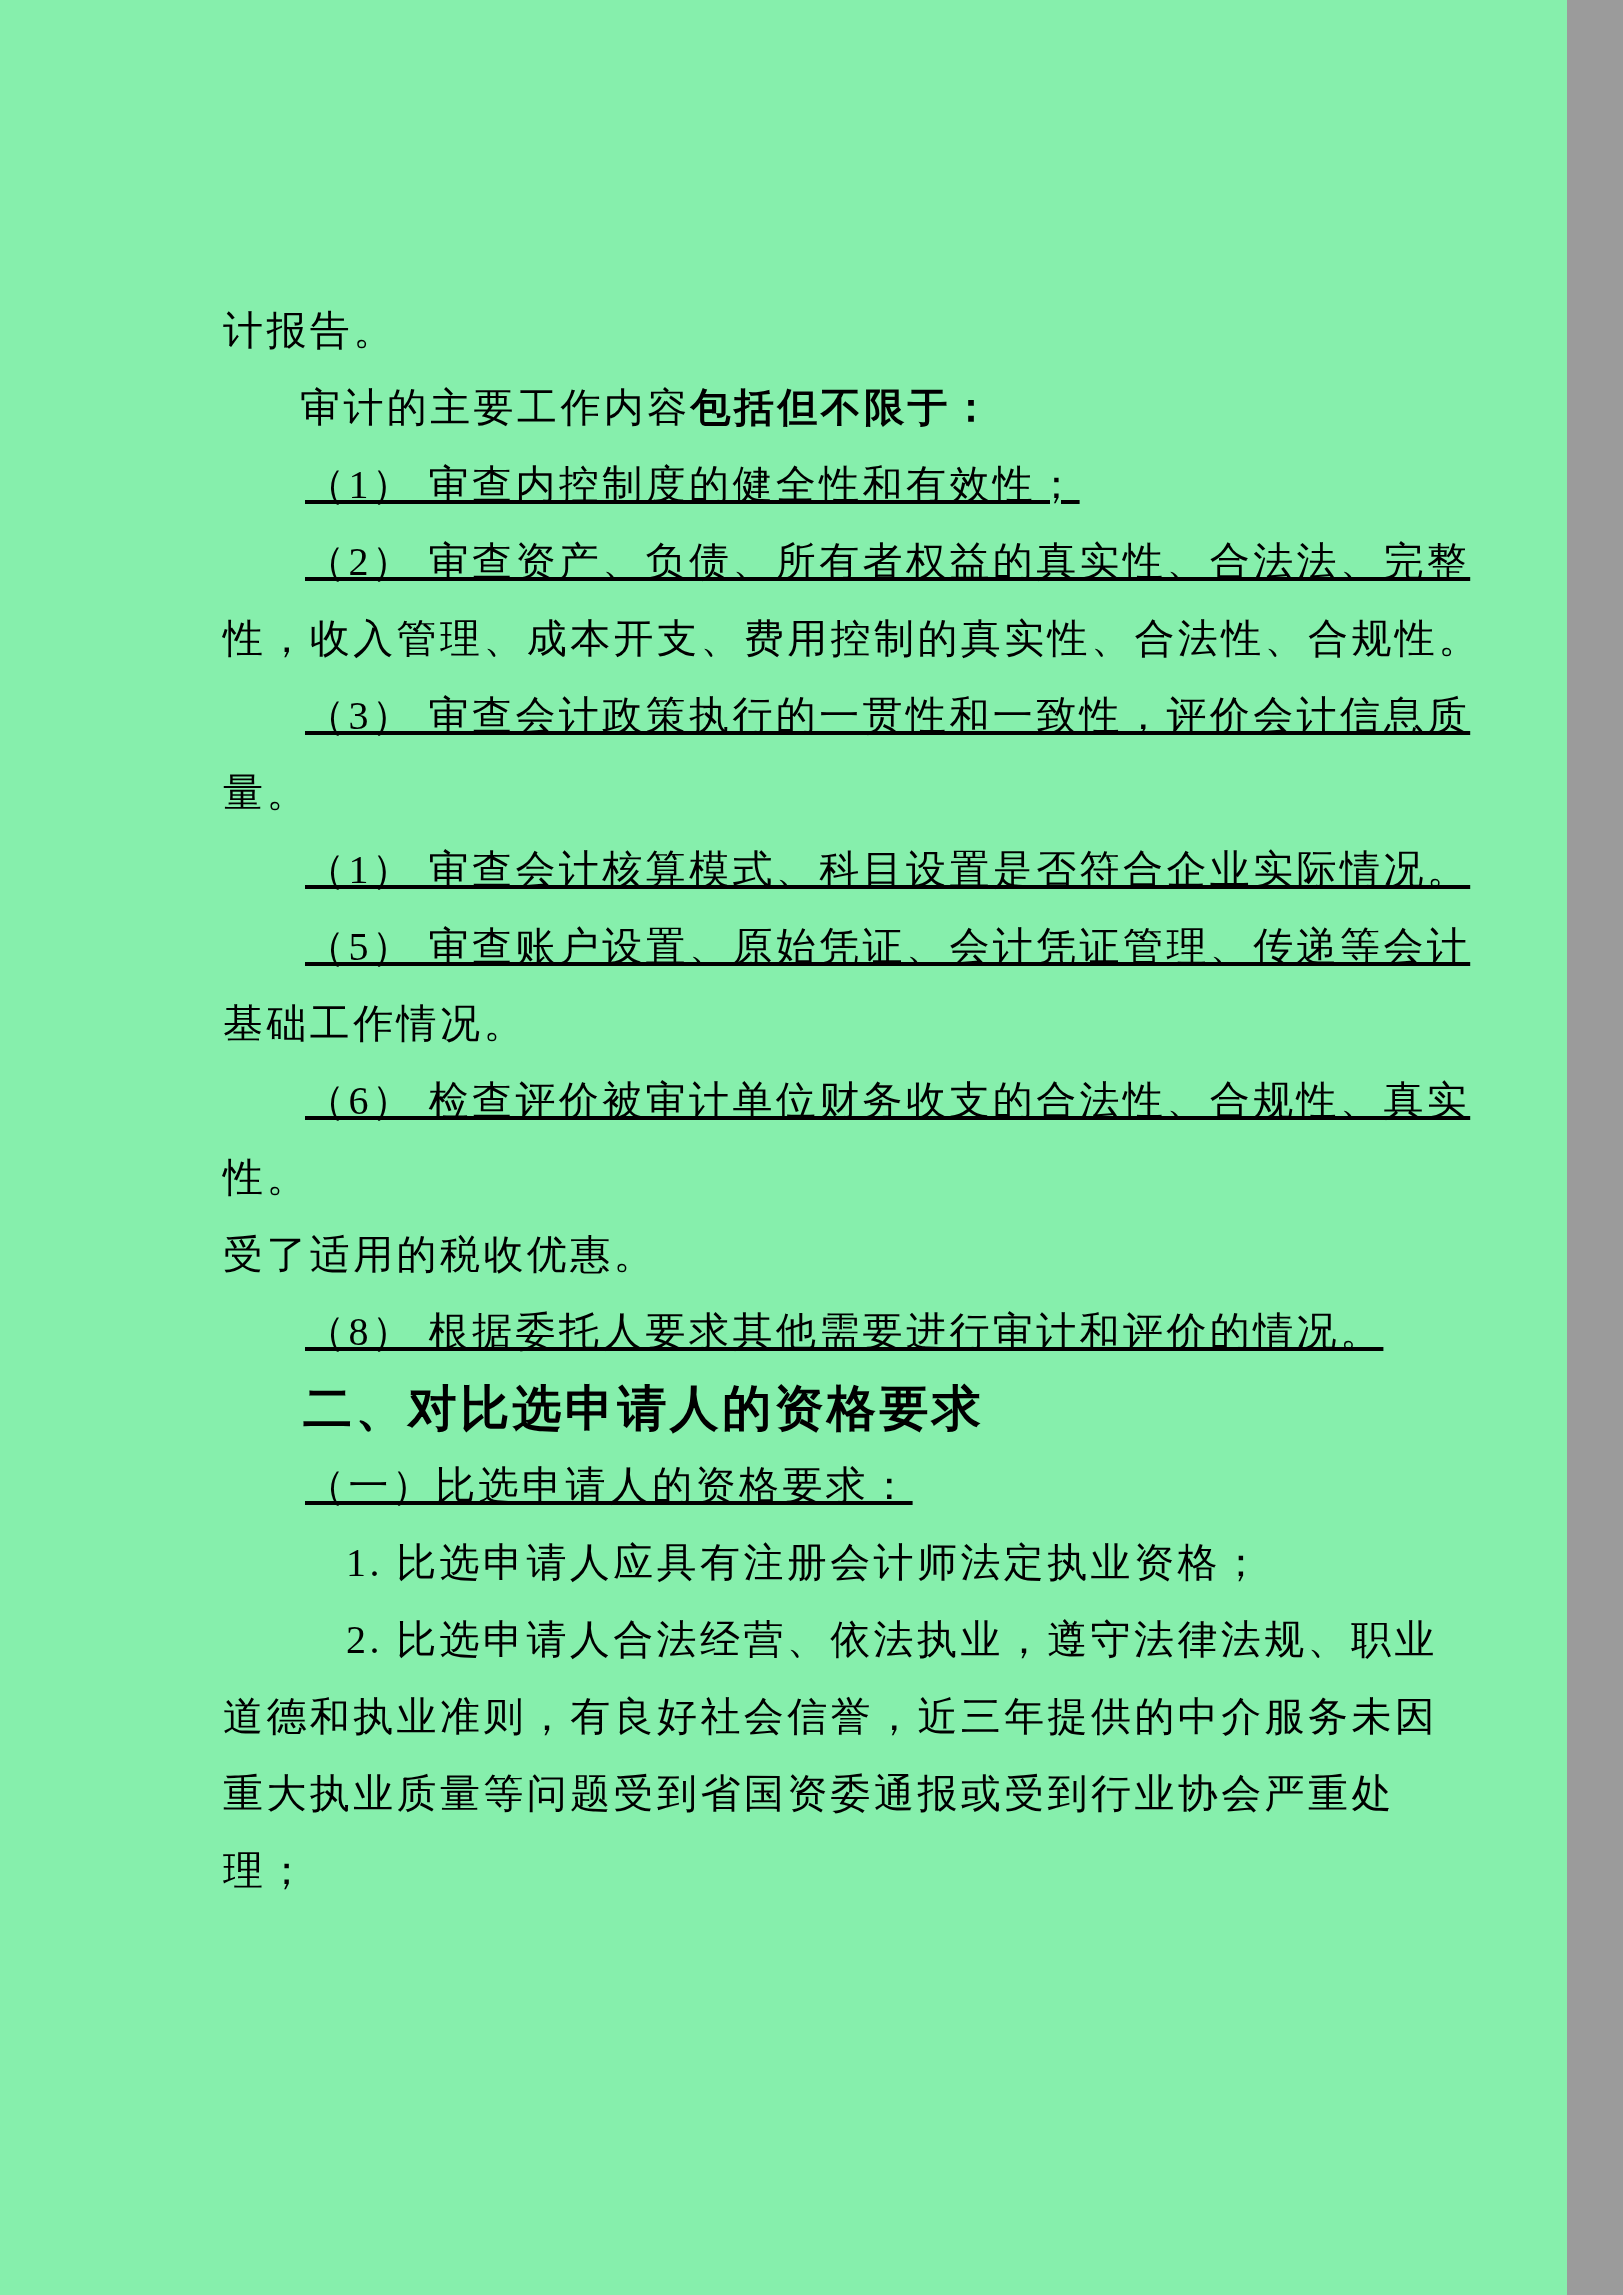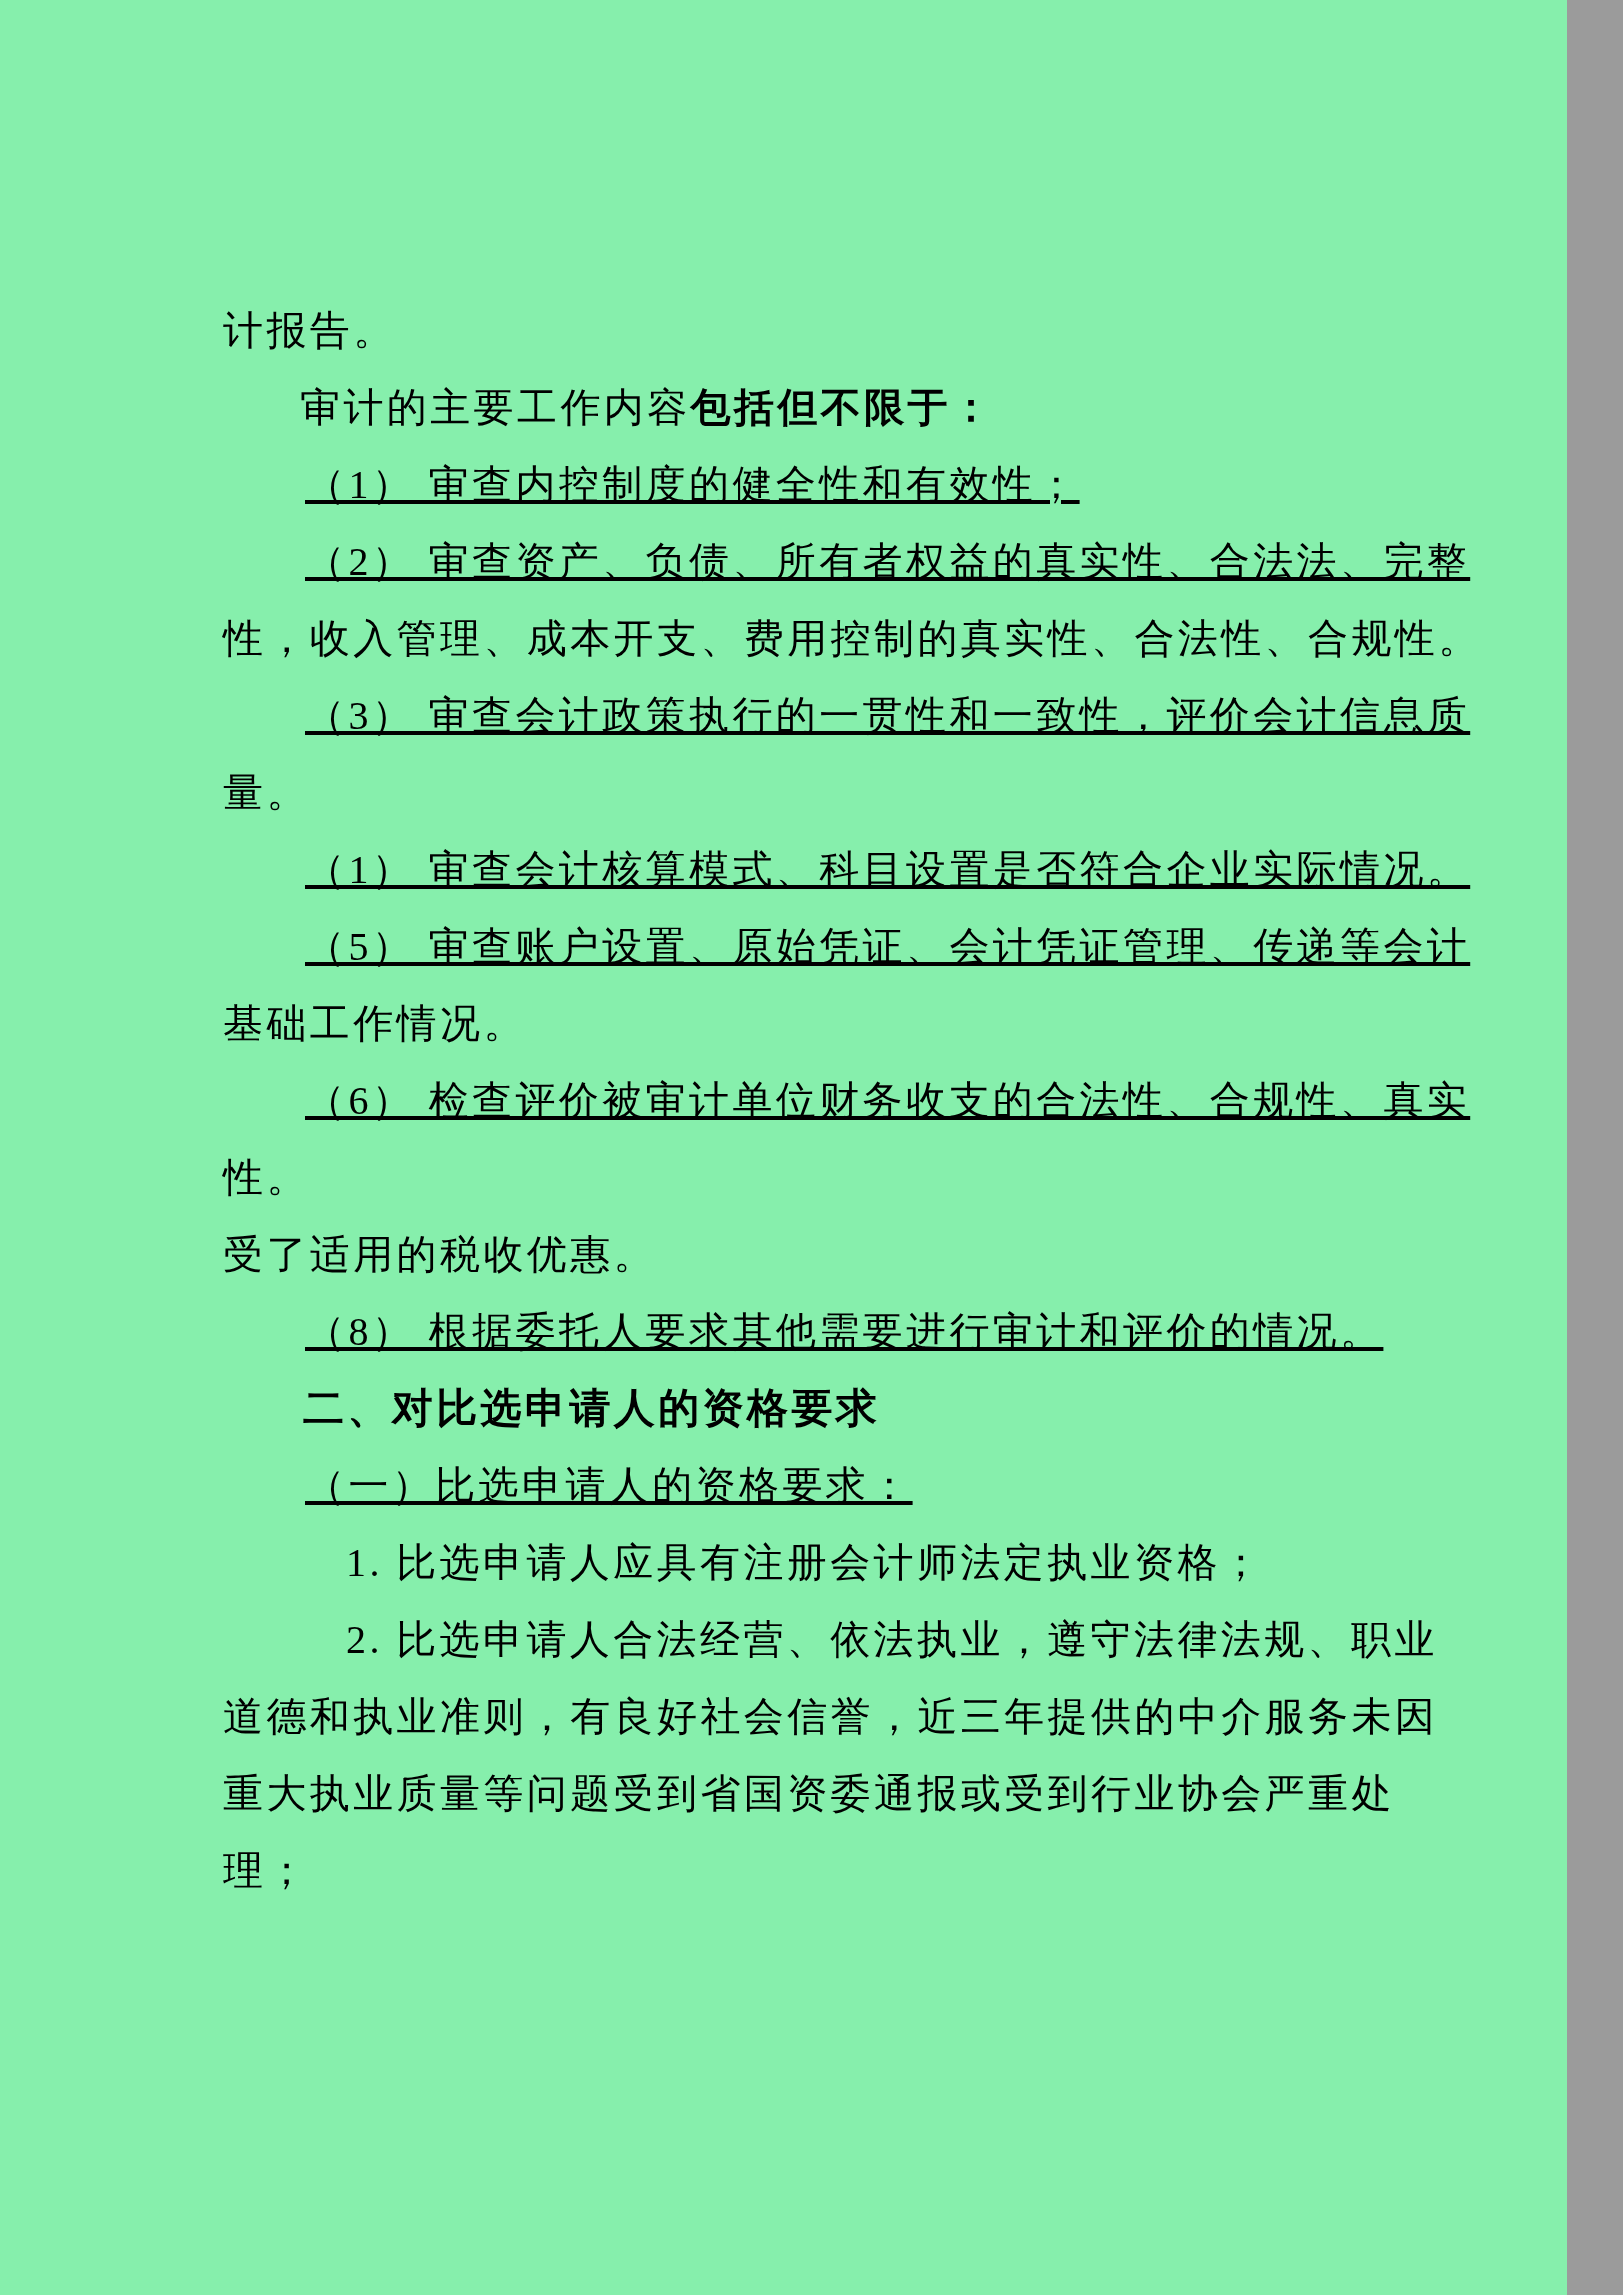--- a/index.html
+++ b/index.html
@@ -31,21 +31,21 @@
     white-space: pre;
   }
   .kind-continuation  { padding-left: 0; }
   .kind-paragraph     { padding-left: 77px; }
   .kind-bracket-item  { padding-left: 82px; text-decoration: underline; }
   .kind-numbered-item { padding-left: 123px; }
   .kind-heading {
     padding-left: 80px;
     font-family: "Liberation Sans", "DejaVu Sans", sans-serif;
     font-weight: bold;
-    font-size: 41px;
+    font-size: 49px;
     letter-spacing: 3.4px;
   }
   .seg-bold { font-weight: bold; font-family: Liberation Serif, serif; }
 </style>
 </head>
 <body>
 
 <div class="page">
   <div class="content" id="content">
       <div class="line kind-continuation"><span>计报告。</span></div>

